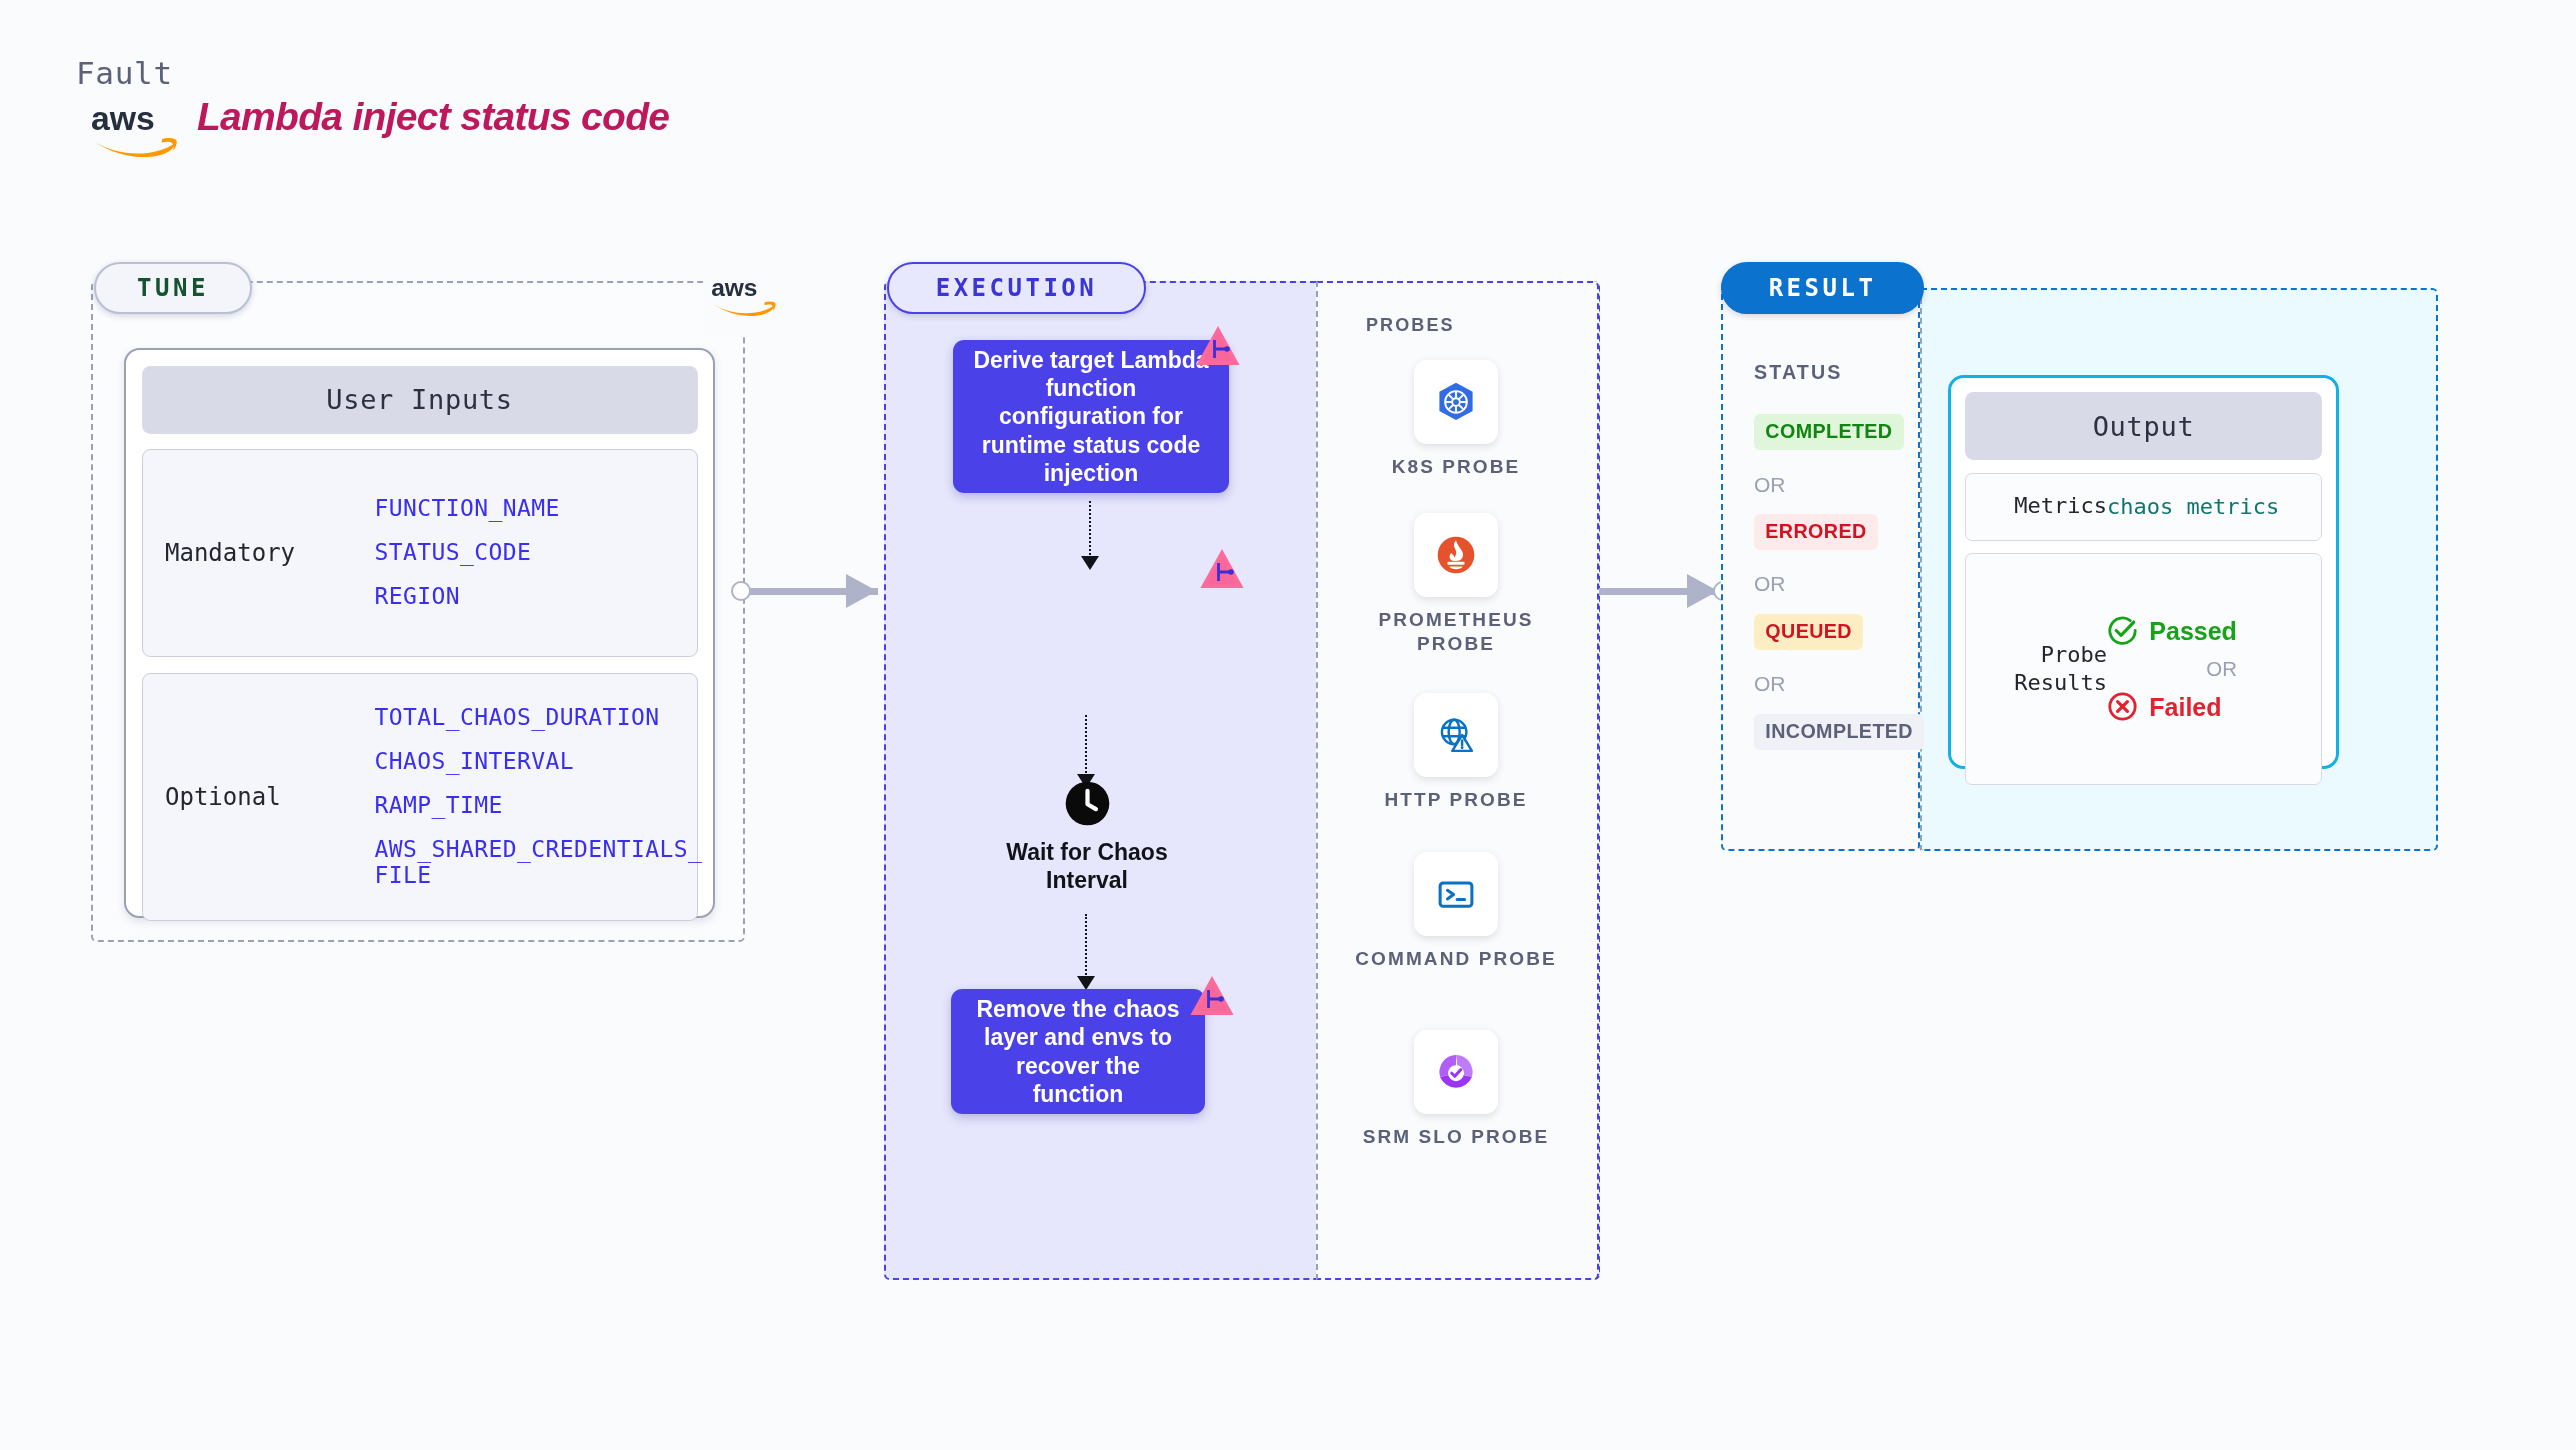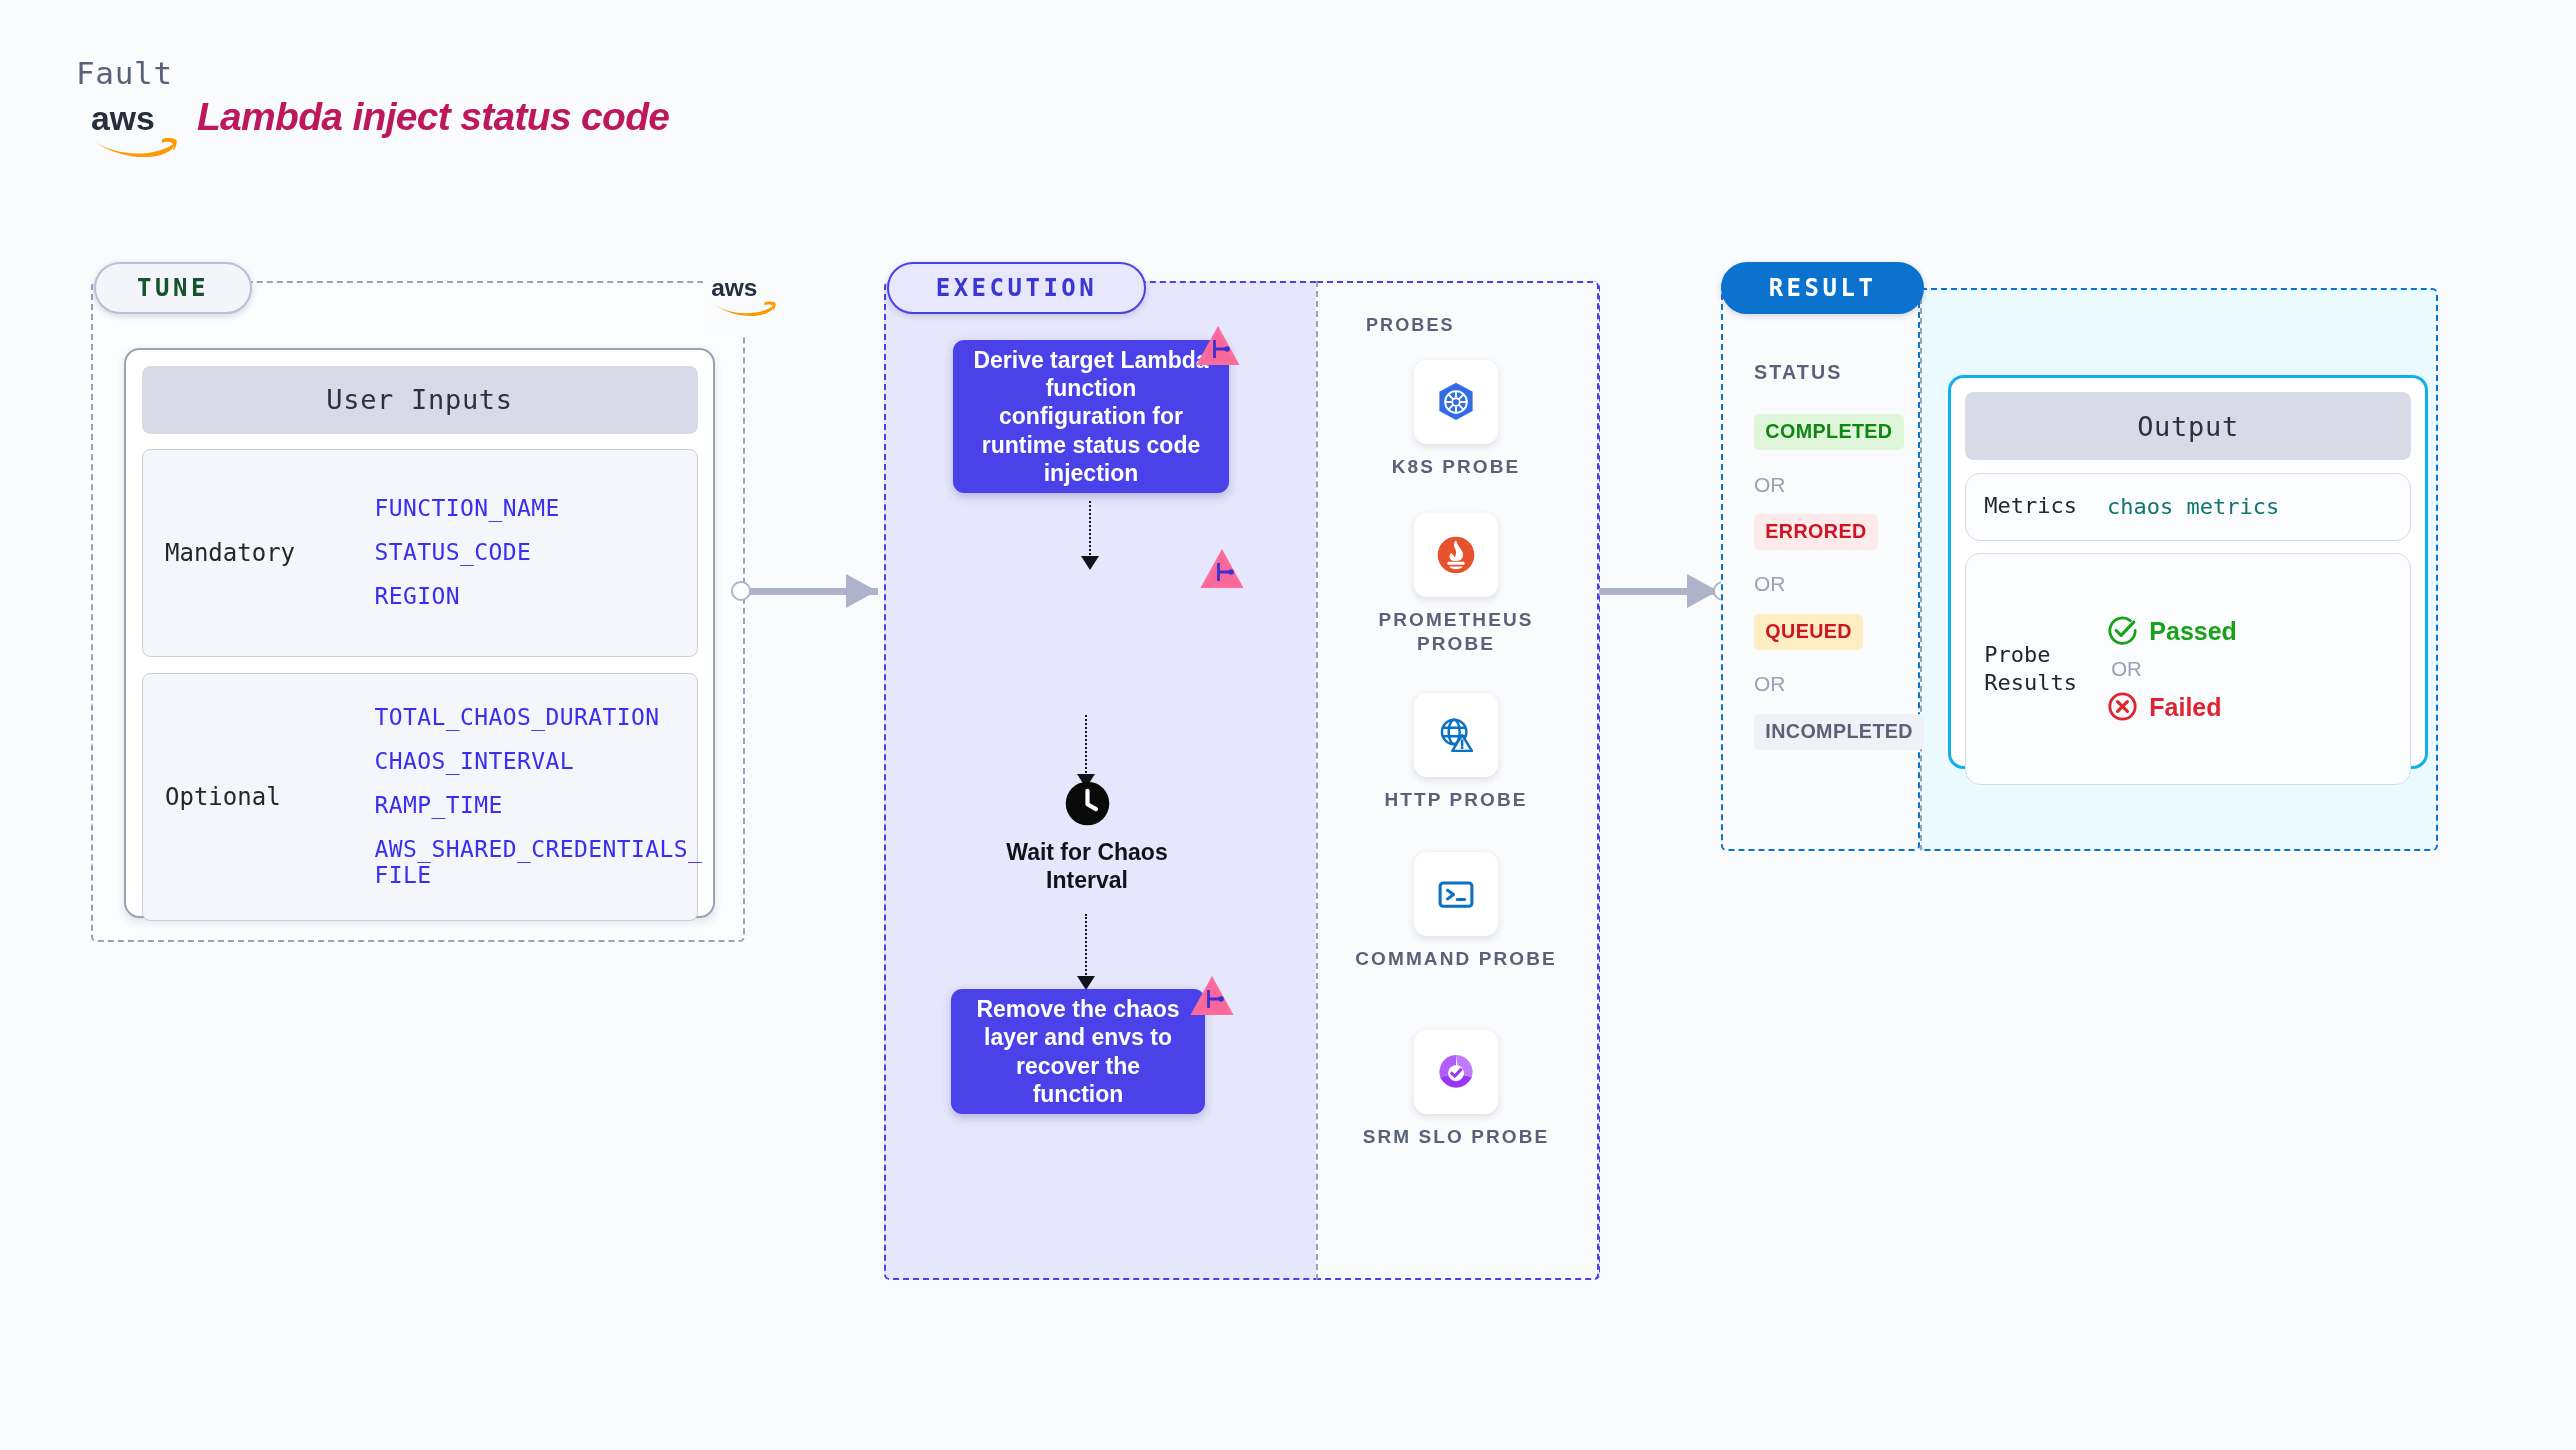--- a/index.html
+++ b/index.html
@@ -200,26 +200,27 @@
   #sb-0 { top: 414px; }
   #so-0 { top: 473px; }
   #sb-1 { top: 514px; }
   #so-1 { top: 572px; }
   #sb-2 { top: 614px; }
   #so-2 { top: 672px; }
   #sb-3 { top: 714px; }
 
   
   #output-card {
-    position: absolute; left: 1948px; top: 375px; width: 480px; height: 394px;
+    position: absolute; left: 1948px; top: 375px; width: 391px; height: 394px;
     background: #ffffff; border: 3.5px solid #12b0e8; border-radius: 15.5px;
     padding: 14px;
+    text-align: right;
   }
   .out-row {
-    margin-top: 12.7px; border: 1.4px solid #d7dae6; border-radius: 15px;
+    margin-top: 12.7px; border: 1.4px solid #d7dae6; border-radius: 7px;
     background: #fbfcfe; display: flex; align-items: center; padding: 15.5px 0;
   }
   .out-key {
     width: 141px; flex: none; padding-left: 18.3px;
     font-family: "DejaVu Sans Mono", monospace;
     font-size: 22px; color: #24262f; line-height: 1.3;
   }
   .out-val-metrics {
     font-family: "DejaVu Sans Mono", monospace;
     font-size: 22px; color: #0f766e;

